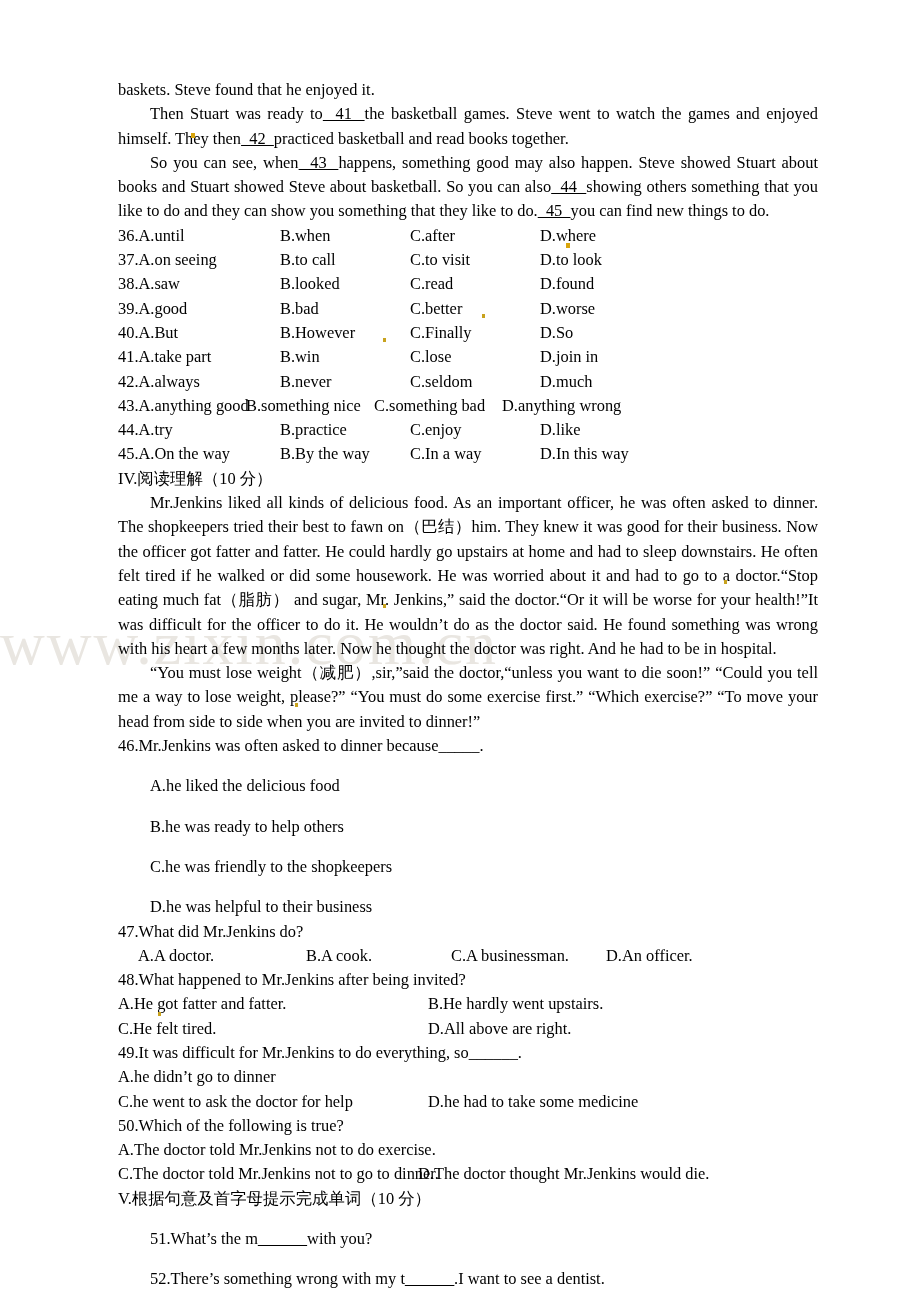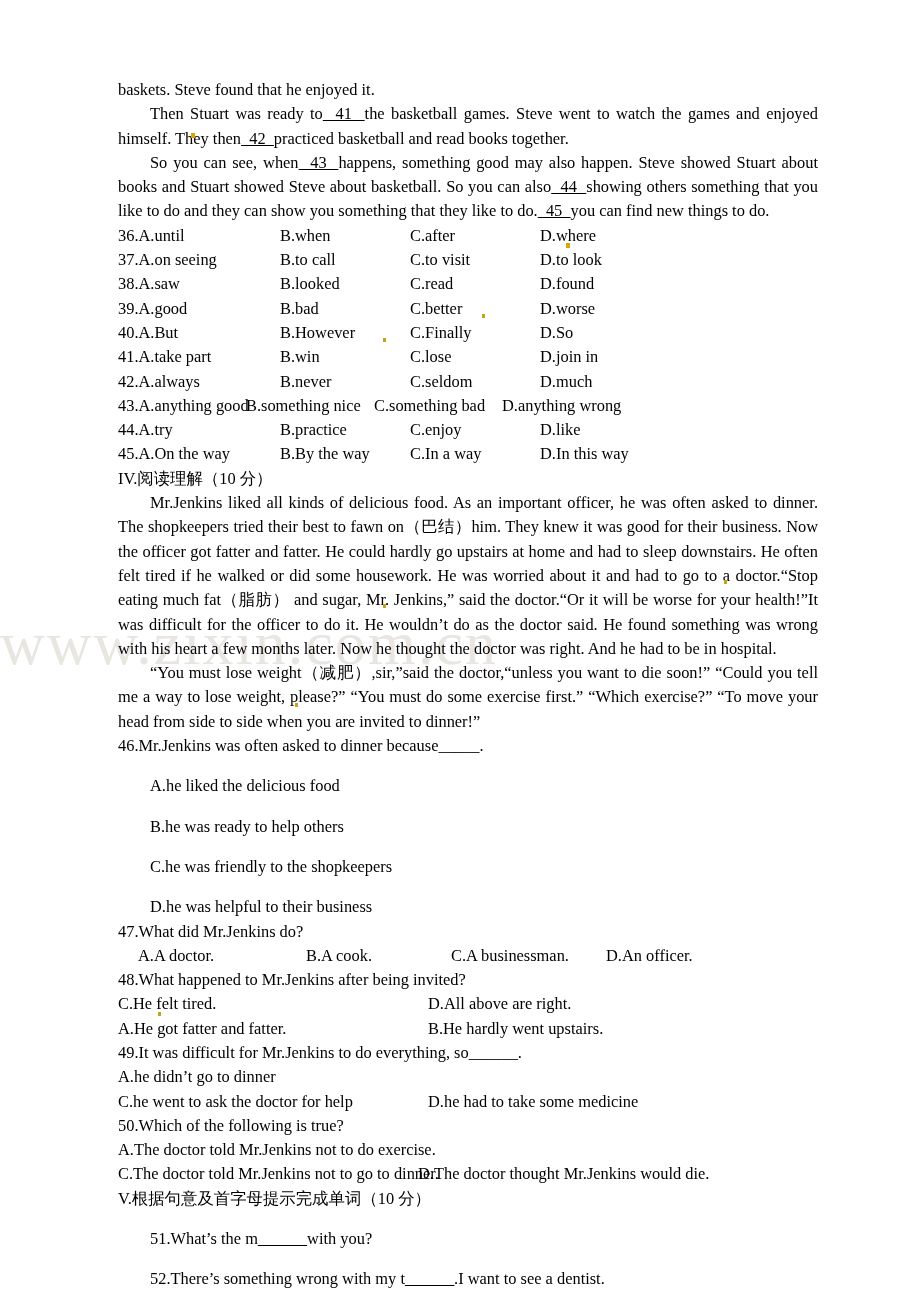--- a/index.html
+++ b/index.html
@@ -215,26 +215,26 @@
   <div class="qline">47.What did Mr.Jenkins do?</div>
   <div class="fourrow">
     <span class="f0">A.A doctor.</span>
     <span class="f1">B.A cook.</span>
     <span class="f2">C.A businessman.</span>
     <span class="f3">D.An officer.</span>
   </div>
 
   <div class="qline">48.What happened to Mr.Jenkins after being invited?</div>
   <div class="tworow">
+    <span class="ca">A.He got fatter and fatter.</span>
+    <span class="cb">B.He hardly went upstairs.</span>
+  </div>
+  <div class="tworow">
     <span class="ca">C.He felt tired.</span>
     <span class="cb">D.All above are right.</span>
-  </div>
-  <div class="tworow">
-    <span class="ca">A.He got fatter and fatter.</span>
-    <span class="cb">B.He hardly went upstairs.</span>
   </div>
 
   <div class="qline">49.It was difficult for Mr.Jenkins to do everything, so______.</div>
   <div class="tworow">
     <span class="ca">A.he didn’t go to dinner</span>
   </div>
   <div class="tworow">
     <span class="ca">C.he went to ask the doctor for help</span>
     <span class="cb">D.he had to take some medicine</span>
   </div>

